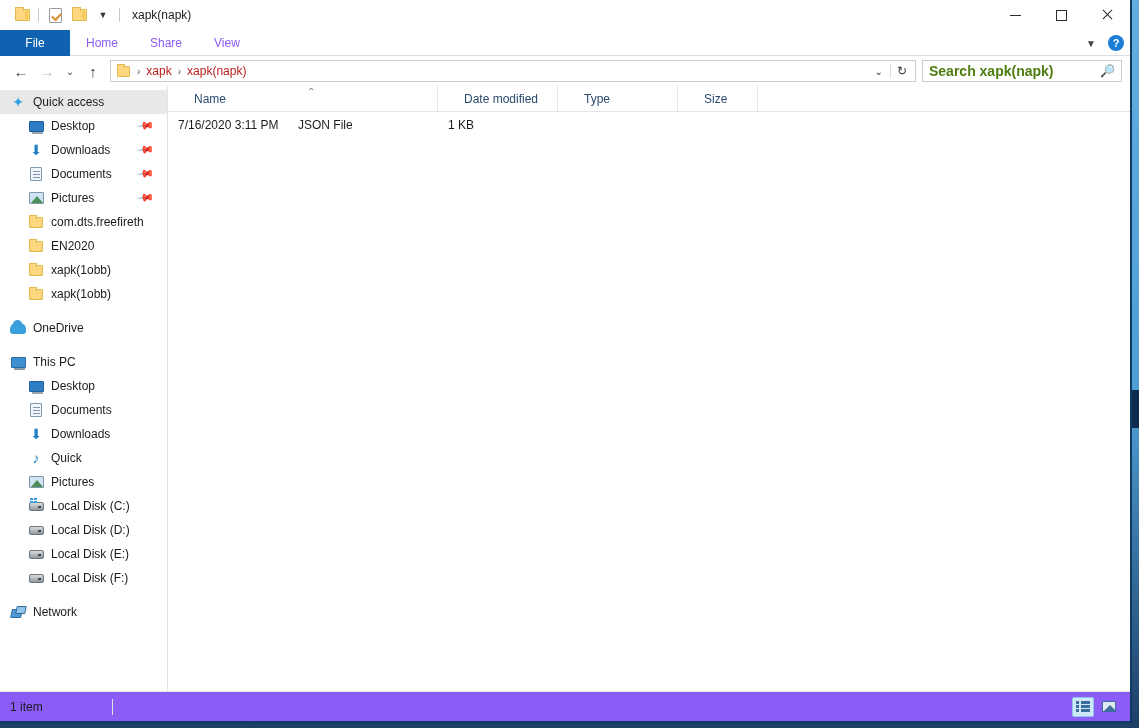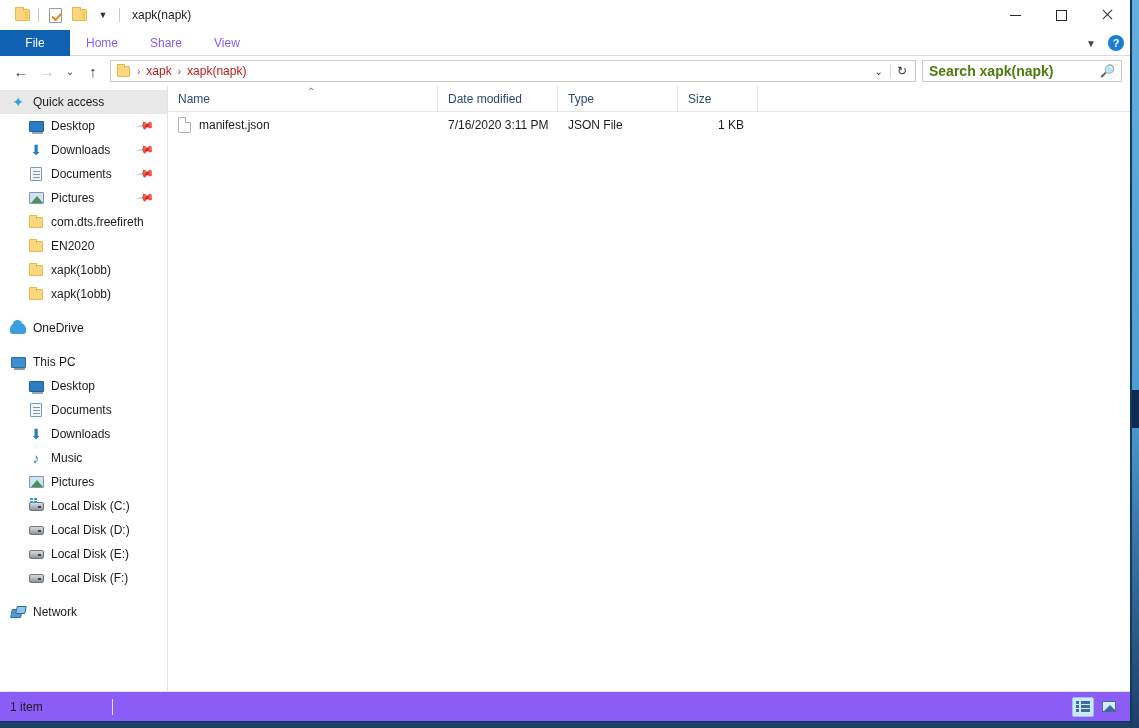--- a/index.html
+++ b/index.html
@@ -185,21 +185,21 @@
   .ic-net:after{content:"";position:absolute;right:0;top:0;width:8px;height:6px;
     background:#8fc3e8;border:1px solid #2f6f9f;border-radius:1px;transform:skewX(-12deg);}
   
   #content{flex:1;background:#ffffff;position:relative;}
   #colheader{
     height:26px;display:flex;align-items:center;border-bottom:1px solid #e5e5e5;
     position:relative;background:#fff;
   }
   .col{
     font-size:12px;color:#2b4a6f;height:26px;display:flex;align-items:center;
-    padding-left:10px;border-right:1px solid #e5e5e5;position:relative;flex:0 0 auto;
+    padding-left:26px;border-right:1px solid #e5e5e5;position:relative;flex:0 0 auto;
   }
   .col.name{width:270px;}
   .col.date{width:120px;}
   .col.type{width:120px;}
   .col.size{width:80px;}
   .sortmark{
     position:absolute;left:139px;top:0px;font-size:10px;color:#7a7a7a;
   }
   .filerow{
     height:26px;display:flex;align-items:center;font-size:12px;color:#1b1b1b;
@@ -411,21 +411,21 @@
       <div class="nav-row lvl1">
         <span class="ic">
             <span class="ic-down">⬇</span>
           </span>
         <span class="lbl">Downloads</span>
       </div>
       <div class="nav-row lvl1">
         <span class="ic">
             <span class="ic-music">♪</span>
           </span>
-        <span class="lbl">Music</span>
+        <span class="lbl">Quick</span>
       </div>
       <div class="nav-row lvl1">
         <span class="ic">
             <span class="ic-pic"></span>
           </span>
         <span class="lbl">Pictures</span>
       </div>
       <div class="nav-row lvl1">
         <span class="ic">
             <span class="ic-drive sys"></span>
@@ -472,24 +472,20 @@
         </div>
         <div class="col type">
           <span>Type</span>
         </div>
         <div class="col size">
           <span>Size</span>
         </div>
       </div>
 
       <div class="filerow">
-        <div class="cell name">
-          <span class="ic-file"></span>
-          <span>manifest.json</span>
-        </div>
         <div class="cell date">7/16/2020 3:11 PM</div>
         <div class="cell type">JSON File</div>
         <div class="cell size">1 KB</div>
       </div>
     </div>
   </div>
 
   <div id="statusbar">
     <span class="status-text">1 item</span>
     <span class="status-sep"></span>

